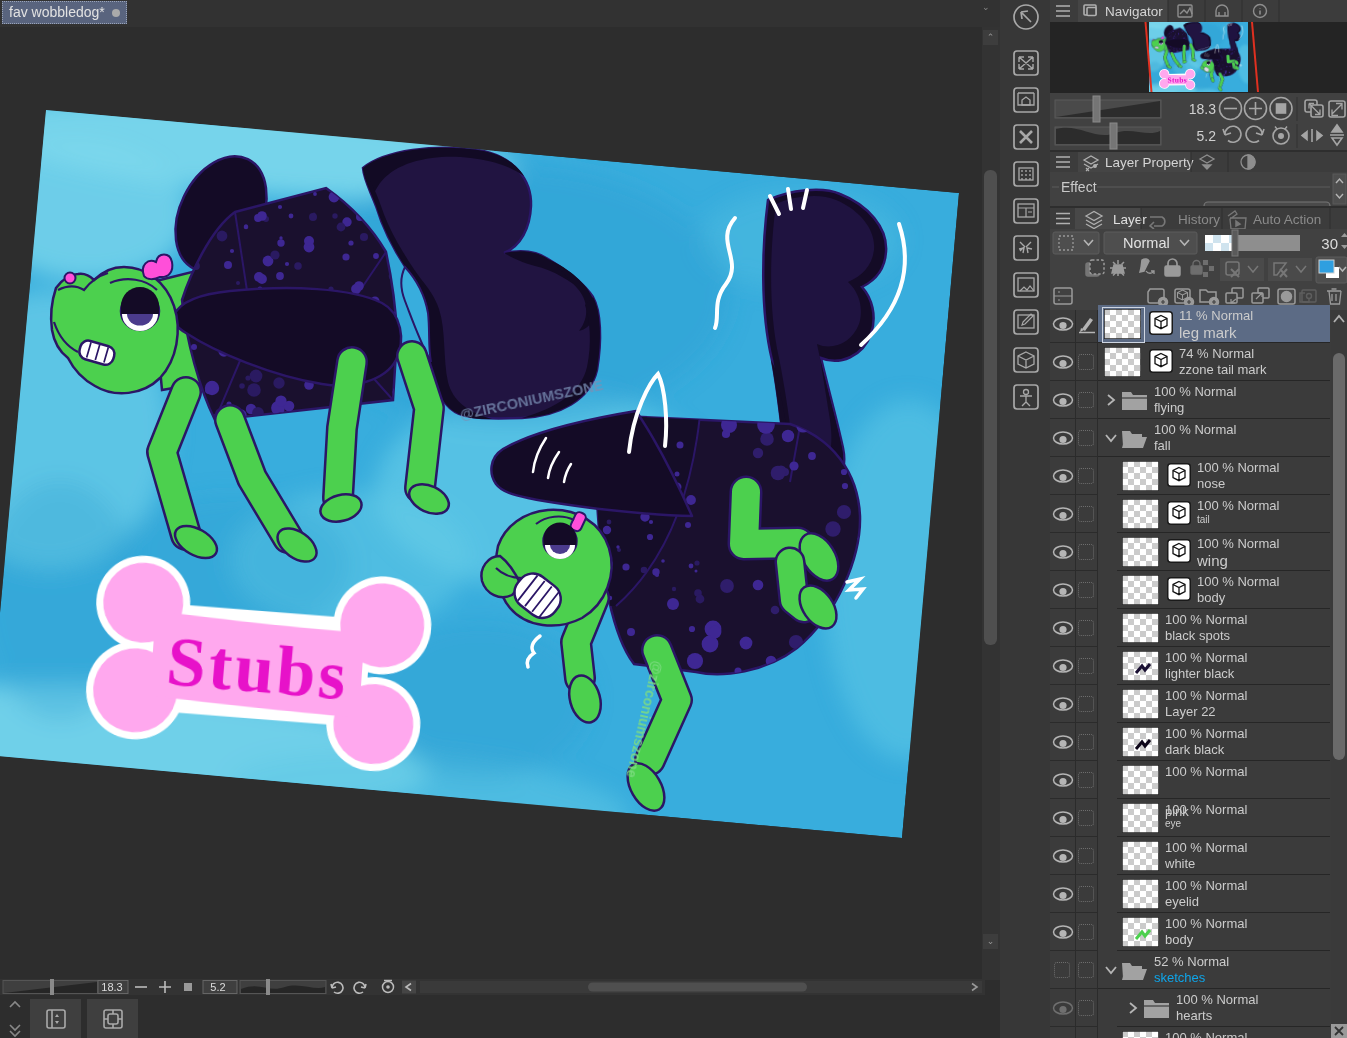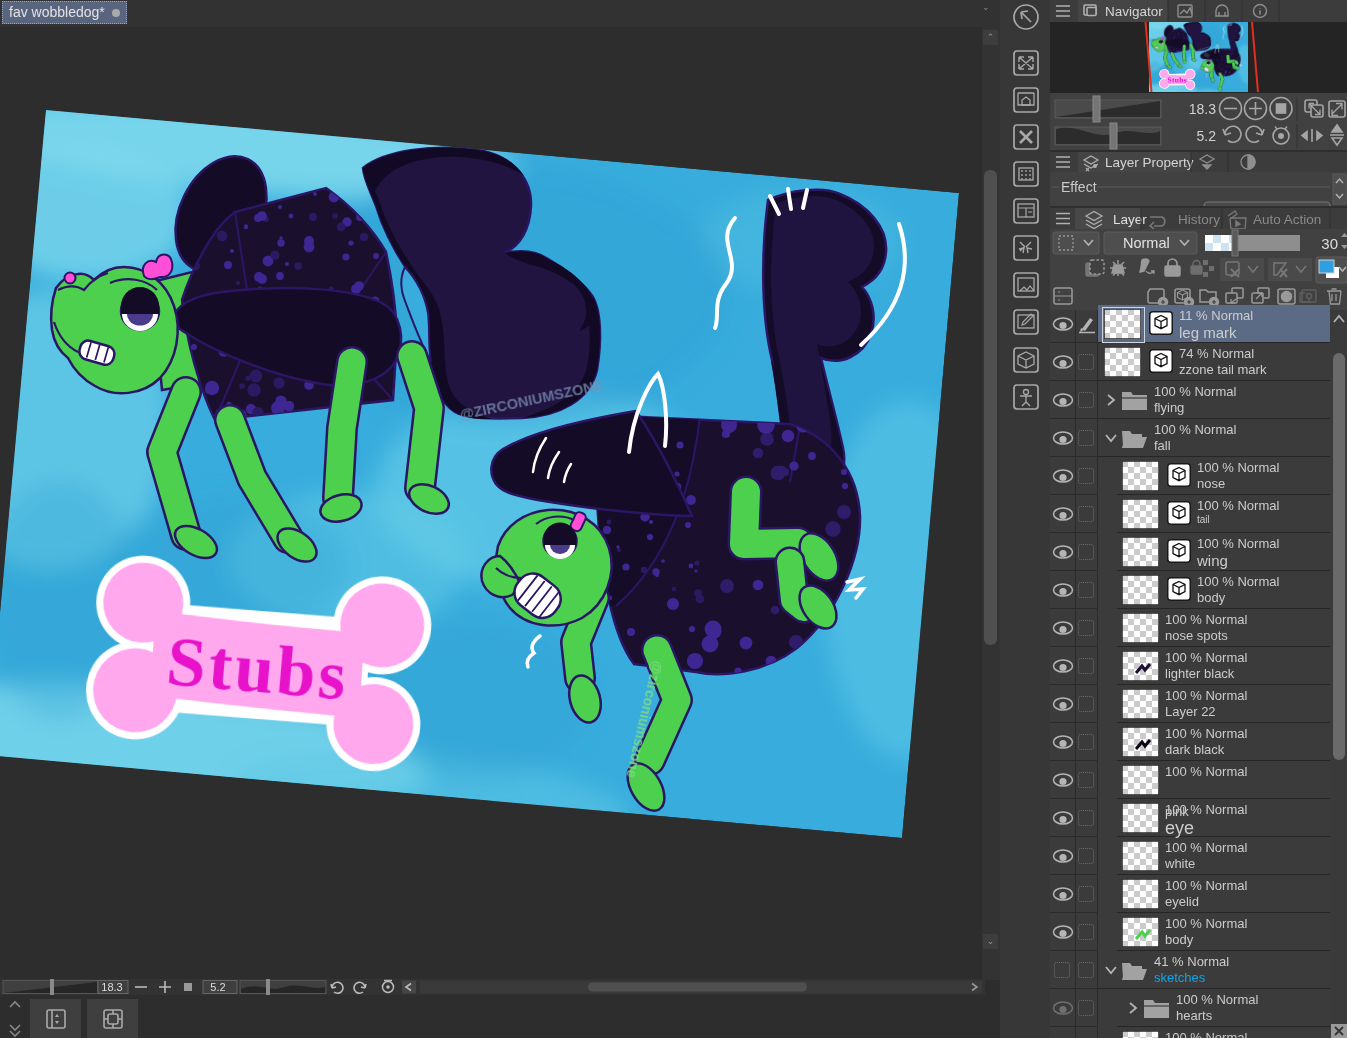--- a/index.html
+++ b/index.html
@@ -1013,21 +1013,21 @@
     <rect x="0" y="24" width="6" height="6" fill="#cbcbcb"></rect>
     <rect x="12" y="24" width="6" height="6" fill="#cbcbcb"></rect>
     <rect x="24" y="24" width="6" height="6" fill="#cbcbcb"></rect>
     <rect x="36" y="24" width="6" height="6" fill="#cbcbcb"></rect>
     <rect x="6" y="30" width="6" height="6" fill="#cbcbcb"></rect>
     <rect x="18" y="30" width="6" height="6" fill="#cbcbcb"></rect>
     <rect x="30" y="30" width="6" height="6" fill="#cbcbcb"></rect>
     <rect x="0" y="0" width="37" height="30" fill="none" stroke="#262626" stroke-width="1.5"></rect>
   </svg>
 <div class="abs txt" style="left:1165px;top:612px;font-size:13px;color:#cccccc">100 % Normal</div>
-<div class="abs txt" style="left:1165px;top:628px;font-size:13px;color:#cccccc">nose spots</div>
+<div class="abs txt" style="left:1165px;top:628px;font-size:13px;color:#cccccc">black spots</div>
 <div class="abs" style="left:1117px;top:684px;width:213px;height:1px;background:#262626"></div>
 <div class="abs" style="left:1050px;top:684px;width:47px;height:1px;background:#2b2b2b"></div>
 <svg class="abs" style="left:1052px;top:658px" width="22" height="16" viewBox="0 0 22 16">
     <ellipse cx="11" cy="8" rx="9.5" ry="6" stroke="#b5b5b5" fill="none" stroke-width="1.5"></ellipse>
     <circle cx="11" cy="9.5" r="3.6" fill="#b5b5b5"></circle>
   </svg>
 <div class="abs" style="left:1078px;top:658px;width:16px;height:16px;border:1.5px dotted #6e6e6e;border-radius:3px"></div>
 <svg class="abs" style="left:1122px;top:651px" width="37" height="30" viewBox="0 0 37 30">
     <rect width="37" height="30" fill="#fff"></rect>
     <rect x="0" y="0" width="6" height="6" fill="#cbcbcb"></rect>
@@ -1189,21 +1189,21 @@
     <rect x="0" y="24" width="6" height="6" fill="#cbcbcb"></rect>
     <rect x="12" y="24" width="6" height="6" fill="#cbcbcb"></rect>
     <rect x="24" y="24" width="6" height="6" fill="#cbcbcb"></rect>
     <rect x="36" y="24" width="6" height="6" fill="#cbcbcb"></rect>
     <rect x="6" y="30" width="6" height="6" fill="#cbcbcb"></rect>
     <rect x="18" y="30" width="6" height="6" fill="#cbcbcb"></rect>
     <rect x="30" y="30" width="6" height="6" fill="#cbcbcb"></rect>
     <rect x="0" y="0" width="37" height="30" fill="none" stroke="#262626" stroke-width="1.5"></rect>
   </svg>
 <div class="abs txt" style="left:1165px;top:802px;font-size:13px;color:#cccccc">100 % Normal</div>
-<div class="abs txt" style="left:1165px;top:818px;font-size:18px;color:#cccccc">eye</div>
+<div class="abs txt" style="left:1165px;top:818px;font-size:10px;color:#cccccc">eye</div>
 <div class="abs" style="left:1117px;top:874px;width:213px;height:1px;background:#262626"></div>
 <div class="abs" style="left:1050px;top:874px;width:47px;height:1px;background:#2b2b2b"></div>
 <svg class="abs" style="left:1052px;top:848px" width="22" height="16" viewBox="0 0 22 16">
     <ellipse cx="11" cy="8" rx="9.5" ry="6" stroke="#b5b5b5" fill="none" stroke-width="1.5"></ellipse>
     <circle cx="11" cy="9.5" r="3.6" fill="#b5b5b5"></circle>
   </svg>
 <div class="abs" style="left:1078px;top:848px;width:16px;height:16px;border:1.5px dotted #6e6e6e;border-radius:3px"></div>
 <svg class="abs" style="left:1122px;top:841px" width="37" height="30" viewBox="0 0 37 30">
     <rect width="37" height="30" fill="#fff"></rect>
     <rect x="0" y="0" width="6" height="6" fill="#cbcbcb"></rect>
@@ -1306,21 +1306,21 @@
 <div class="abs" style="left:1050px;top:988px;width:47px;height:1px;background:#2b2b2b"></div>
 <div class="abs" style="left:1054px;top:962px;width:16px;height:16px;border:1.5px dotted #6e6e6e;border-radius:3px"></div>
 <div class="abs" style="left:1078px;top:962px;width:16px;height:16px;border:1.5px dotted #6e6e6e;border-radius:3px"></div>
 <svg class="abs" style="left:1104px;top:964px" width="14" height="12">
     <path d="M2,3 L7,9 L12,3" stroke="#b5b5b5" stroke-width="1.8" fill="none"></path>
   </svg>
 <svg class="abs" style="left:1121px;top:960px" width="27" height="21" viewBox="0 0 27 21">
     <path d="M1,3 h8 l2,3 h10 v3 h-16 l-3,9 Z" fill="#a2a2a2"></path>
     <path d="M4,9 h22 l-4,11 h-21 Z" fill="#a2a2a2"></path>
   </svg>
-<div class="abs txt" style="left:1154px;top:954px;font-size:13px;color:#cccccc">41 % Normal</div>
+<div class="abs txt" style="left:1154px;top:954px;font-size:13px;color:#cccccc">52 % Normal</div>
 <div class="abs txt" style="left:1154px;top:970px;font-size:13px;color:#0ea5e9">sketches</div>
 <div class="abs" style="left:1117px;top:1026px;width:213px;height:1px;background:#262626"></div>
 <div class="abs" style="left:1050px;top:1026px;width:47px;height:1px;background:#2b2b2b"></div>
 <svg class="abs" style="left:1052px;top:1000px" width="22" height="16" viewBox="0 0 22 16">
     <ellipse cx="11" cy="8" rx="9.5" ry="6" stroke="#6f6f6f" fill="none" stroke-width="1.5"></ellipse>
     <circle cx="11" cy="9.5" r="3.6" fill="#6f6f6f"></circle>
   </svg>
 <div class="abs" style="left:1078px;top:1000px;width:16px;height:16px;border:1.5px dotted #6e6e6e;border-radius:3px"></div>
 <svg class="abs" style="left:1126px;top:1002px" width="14" height="12">
     <path d="M4,1 L10,6 L4,11" stroke="#b5b5b5" stroke-width="1.8" fill="none"></path>

